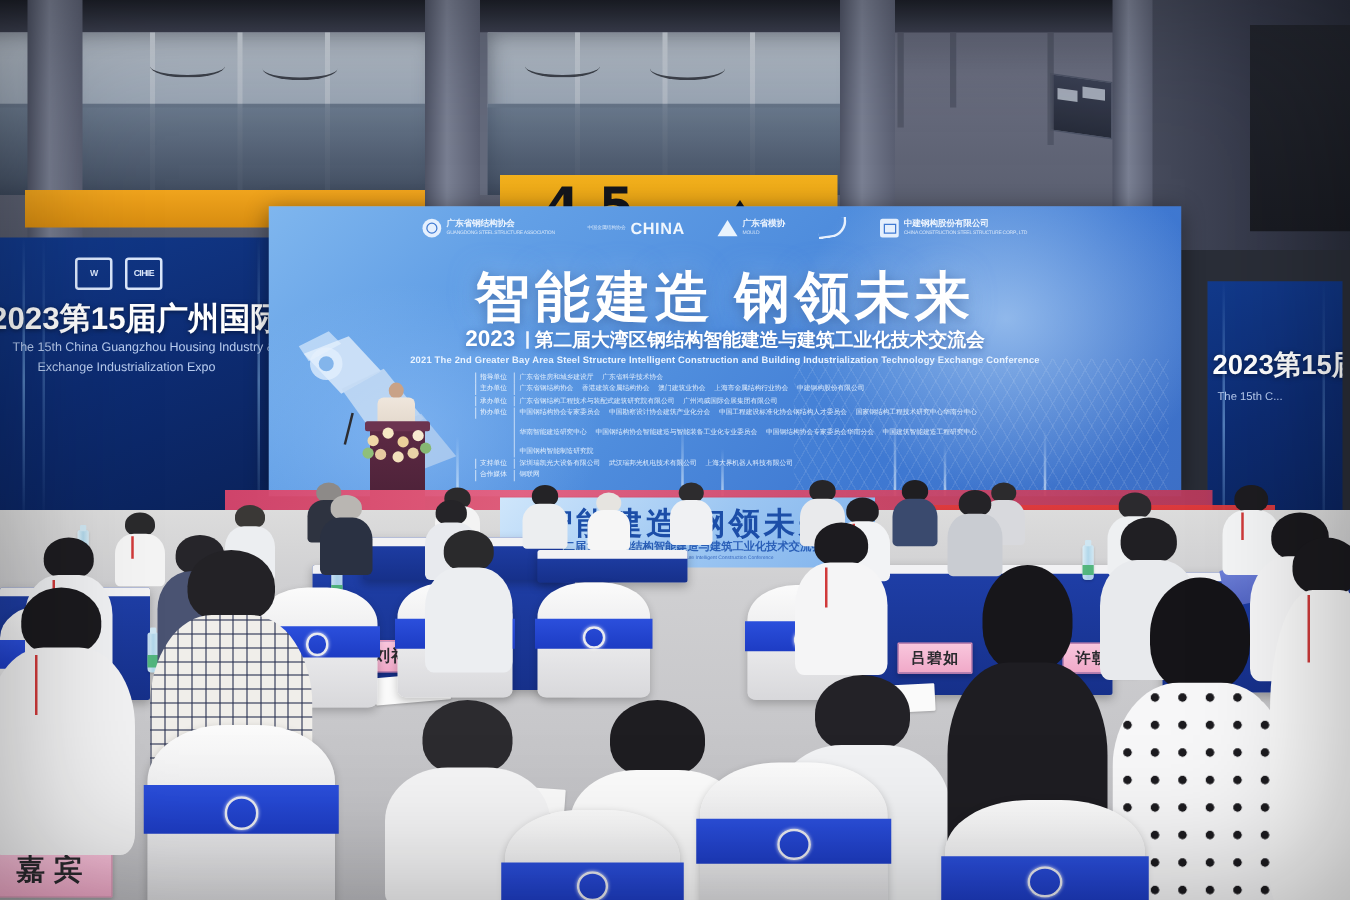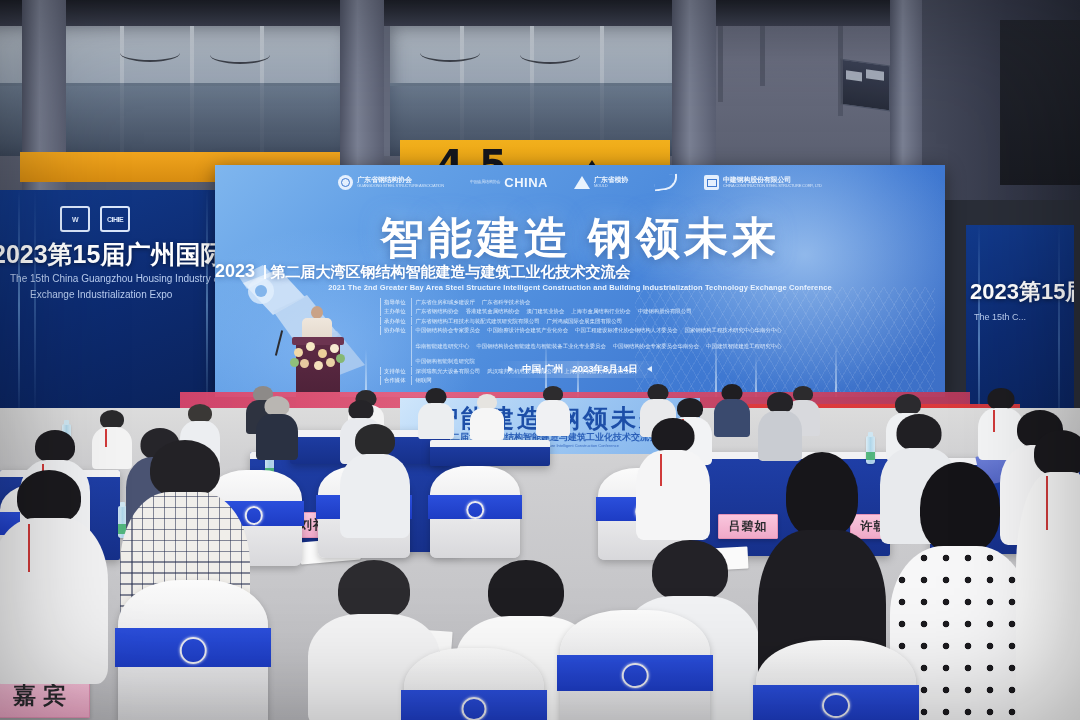--- a/index.html
+++ b/index.html
@@ -95,21 +95,21 @@
   .lg .cmsa{font-size:13px;font-weight:800;color:#f6faff;letter-spacing:.5px;}
   .lg .mtri{width:0;height:0;border-left:8px solid transparent;
        border-right:8px solid transparent;border-bottom:13px solid #f0f7ff;}
   .lg .arrow{width:22px;height:13px;border-bottom:2.5px solid #eef5ff;
        border-right:2.5px solid #eef5ff;border-radius:0 0 14px 0;transform:rotate(-8deg);}
 
   .led-title{position:absolute;left:0;top:44px;width:100%;text-align:center;
        font-size:44px;font-weight:800;color:#ffffff;letter-spacing:4px;
        text-shadow:0 2px 10px rgba(20,60,130,.55),0 0 22px rgba(190,225,255,.5);
        white-space:nowrap;}
-  .led-sub{position:absolute;left:0;top:96px;width:100%;text-align:left;
+  .led-sub{position:absolute;left:0;top:96px;width:100%;text-align:center;
        white-space:nowrap;color:#ffffff;font-weight:700;font-size:15px;
        text-shadow:0 1px 5px rgba(20,60,130,.5);}
   .led-sub .yr{font-size:18px;font-weight:800;margin-right:4px;}
   .led-sub .bar{display:inline-block;width:1.5px;height:14px;background:#fff;
        margin:0 5px;vertical-align:-2px;opacity:.9;}
   .led-sub-en{position:absolute;left:0;top:118px;width:100%;text-align:center;
        font-size:7.5px;color:#e9f3ff;letter-spacing:.15px;white-space:nowrap;
        font-weight:600;}
 
   .credits{position:absolute;left:165px;top:133px;width:420px;
@@ -394,28 +394,20 @@
         </div>
       </div>
       <div class="cr-row">
         <div class="cr-lab">合作媒体</div>
         <div class="cr-vals">
           <span>钢联网</span>
         </div>
       </div>
     </div>
 
-    <div class="led-date">
-      <div class="box">
-        <span class="tri"></span>
-        <span>中国·广州</span>
-        <span>2023年8月14日</span>
-        <span class="tri r"></span>
-      </div>
-    </div>
   </div>
 
   <div class="mic"></div>
   <div class="speaker">
     <div class="sp-head"></div>
     <div class="sp-body"></div>
   </div>
   <div class="podium">
     <div class="podium-top"></div>
   </div>

